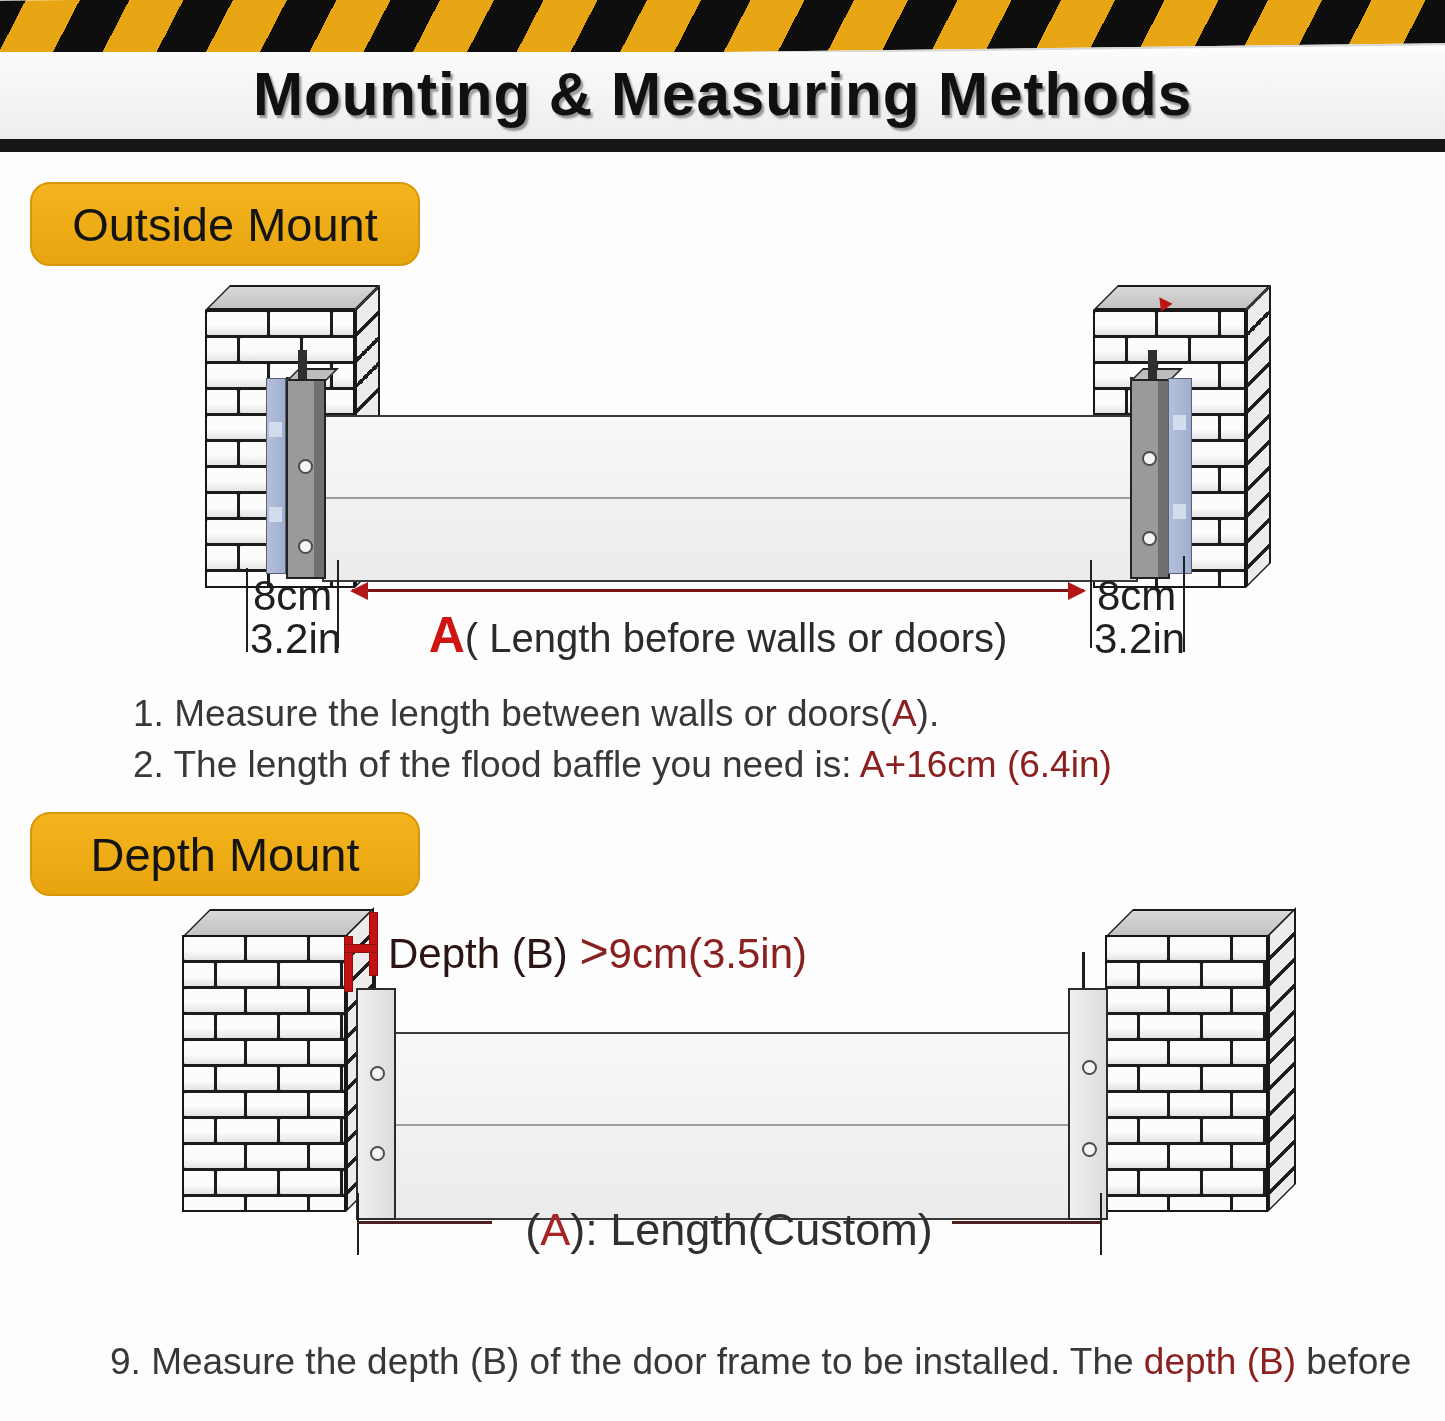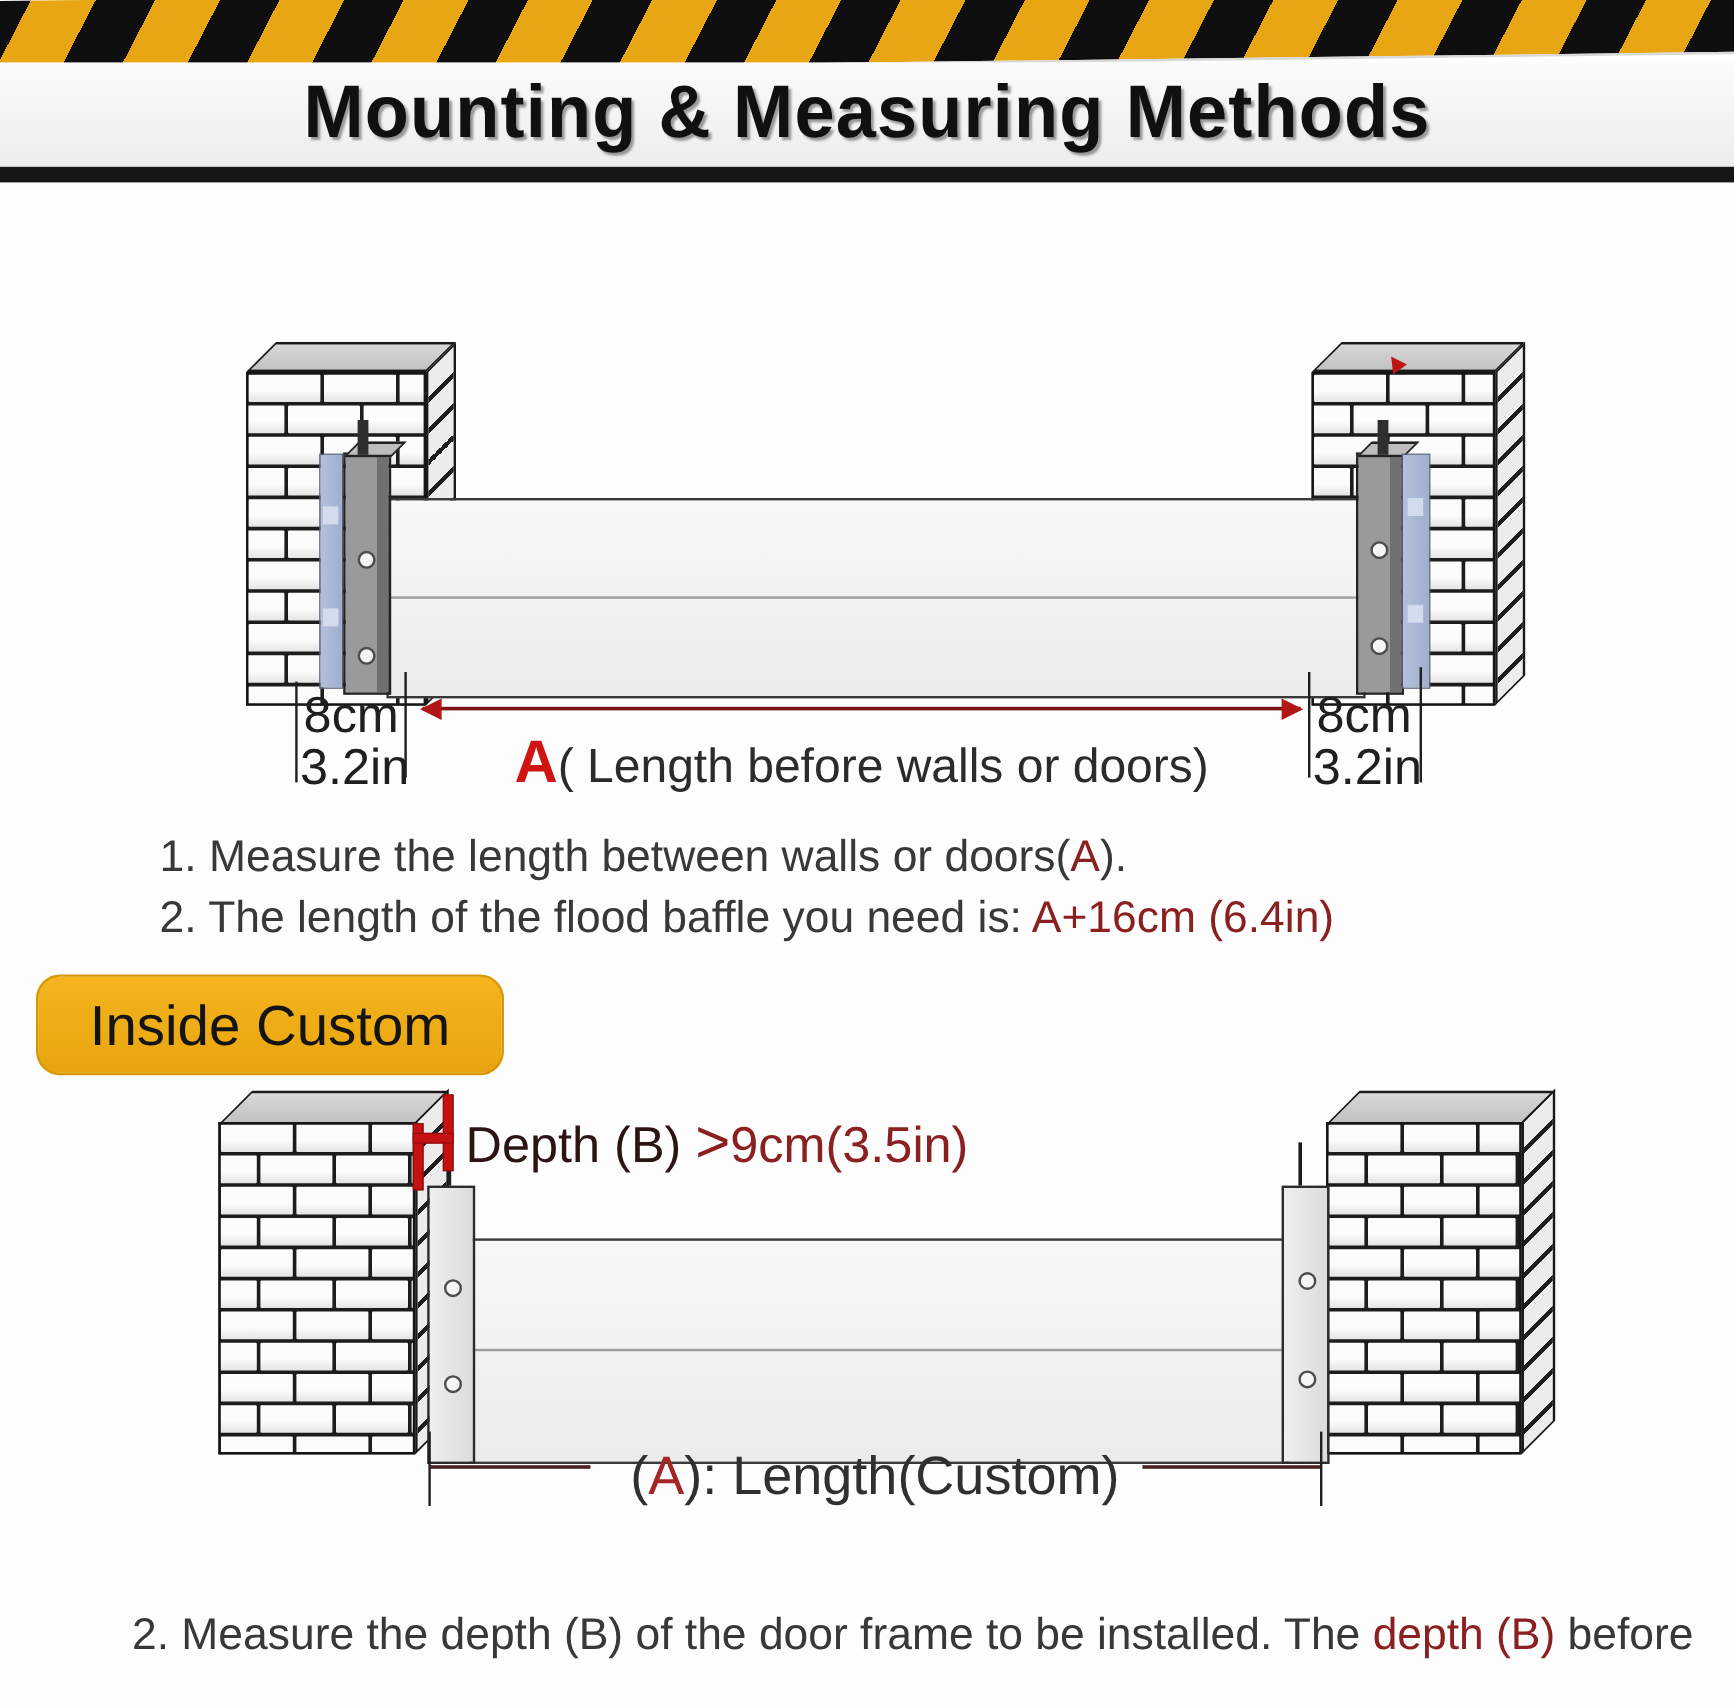--- a/index.html
+++ b/index.html
@@ -70,20 +70,21 @@
 </head>
 <body>
 
 <div class="page">
 
   <div class="hazard"></div>
   <div class="titleband"></div>
   <div class="title">Mounting &amp; Measuring Methods</div>
   <div class="blackbar"></div>
 
+  <div class="badge" style="left:30px;top:182px;">Outside Mount</div>
 
   <div>
 
     <div class="topface" style="left:205px;top:285px;width:146px;height:21px;"></div>
     <div class="sideface" style="left:355px;top:310px;width:21px;height:274px;"></div>
     <div class="bricks" style="left:205px;top:310px;width:146px;height:274px;">
         <i style="left:0px;top:0px;width:60px;height:23px"></i>
         <i style="left:63px;top:0px;width:60px;height:23px"></i>
         <i style="left:126px;top:0px;width:60px;height:23px"></i>
         <i style="left:-30px;top:26px;width:60px;height:23px"></i>
@@ -202,21 +203,21 @@
     </div>
   </div>
 
   <div class="instr" style="left:133px;top:693px;">
     <span>1. Measure the length between walls or doors(</span><span class="accent">A</span><span>).</span>
   </div>
   <div class="instr" style="left:133px;top:744px;">
     <span>2. The length of the flood baffle you need is: </span><span class="accent">A+16cm (6.4in)</span>
   </div>
 
-  <div class="badge" style="left:30px;top:812px;">Inside Custom</div>
+  <div class="badge" style="left:30px;top:812px;">Depth Mount</div>
 
   <div>
 
     <div class="topface" style="left:182px;top:909px;width:160px;height:24px;"></div>
     <div class="sideface" style="left:346px;top:935px;width:24px;height:273px;"></div>
     <div class="bricks" style="left:182px;top:935px;width:160px;height:273px;">
         <i style="left:0px;top:0px;width:60px;height:23px"></i>
         <i style="left:63px;top:0px;width:60px;height:23px"></i>
         <i style="left:126px;top:0px;width:60px;height:23px"></i>
         <i style="left:-30px;top:26px;width:60px;height:23px"></i>
@@ -320,16 +321,16 @@
     <div class="tick" style="left:357px;top:1193px;height:62px;"></div>
     <div class="tick" style="left:1100px;top:1193px;height:62px;"></div>
     <div class="mline" style="left:358px;top:1221px;width:134px;"></div>
     <div class="mline" style="left:952px;top:1221px;width:148px;"></div>
     <div class="lenlabel" style="left:358px;top:1204px;width:742px;">
       <span>(</span><span class="accent-strong">A</span><span>): Length(Custom)</span>
     </div>
   </div>
 
   <div class="instr" style="left:110px;top:1341px;">
-    <span>2. Measure the depth (B) of the door frame to be installed. The </span><span class="accent">depth (B)</span><span> before</span>
+    <span>9. Measure the depth (B) of the door frame to be installed. The </span><span class="accent">depth (B)</span><span> before</span>
   </div>
 
 </div>
 
 </body></html>

